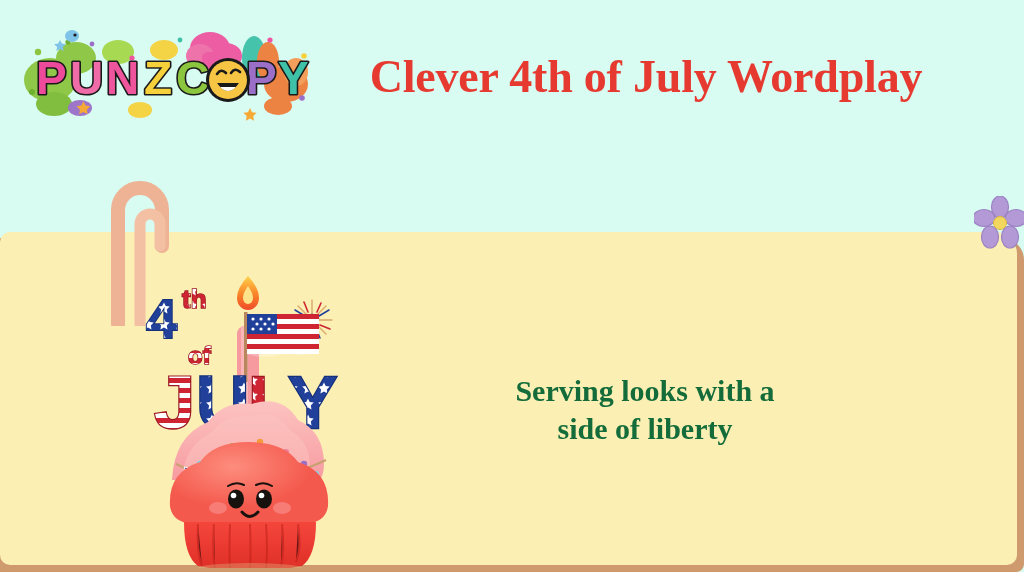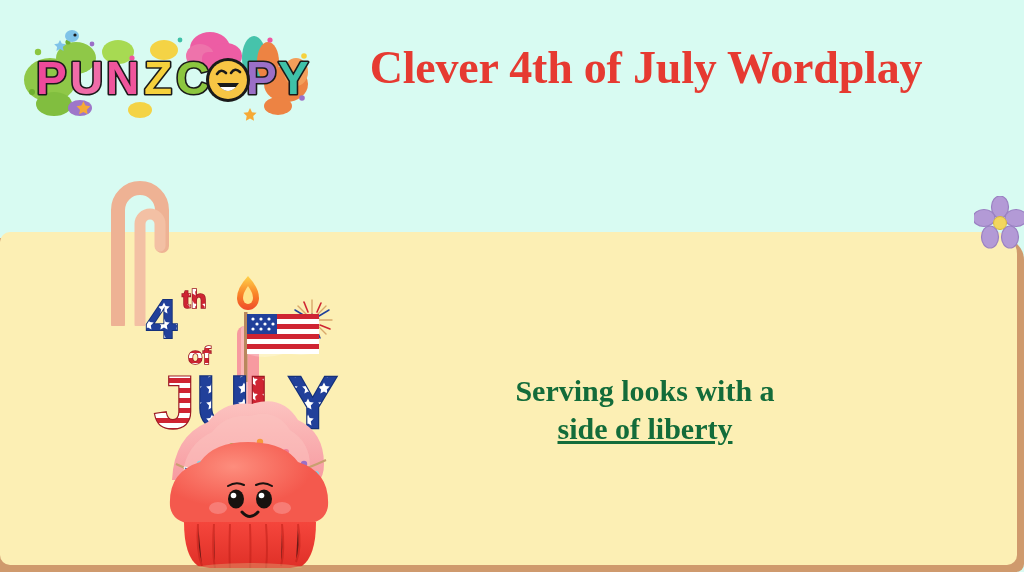--- a/index.html
+++ b/index.html
@@ -24,21 +24,21 @@
 
   
   #logo{
     position:absolute; left:14px; top:22px;
     width:300px; height:100px;
   }
   #logo svg{ display:block; width:300px; height:100px; }
 
   
   #headline{
-    position:absolute; left:328px; top:43px; width:636px;
+    position:absolute; left:328px; top:52px; width:636px;
     text-align:center;
     color:#e63a31;
     font-family:"Liberation Serif", serif;
     font-weight:bold;
     font-size:46px;
     line-height:50px;
     letter-spacing:-0.2px;
   }
   #headline .l2{ display:block; }
 
@@ -85,21 +85,21 @@
   #caption{
     position:absolute; left:420px; top:372px; width:450px;
     text-align:center;
     color:#136c3a;
     font-family:"Liberation Serif", serif;
     font-weight:bold;
     font-size:30px;
     line-height:38px;
     z-index:5;
   }
-  #caption .c2{ display:block;text-decoration:underline; }
+  #caption .c2{ display:block; }
 </style>
 </head>
 <body>
 
 <div id="stage">
 
   <div id="top-band"></div>
 
   <div id="logo">
     <svg viewBox="0 0 300 100" xmlns="http://www.w3.org/2000/svg" aria-hidden="true">

